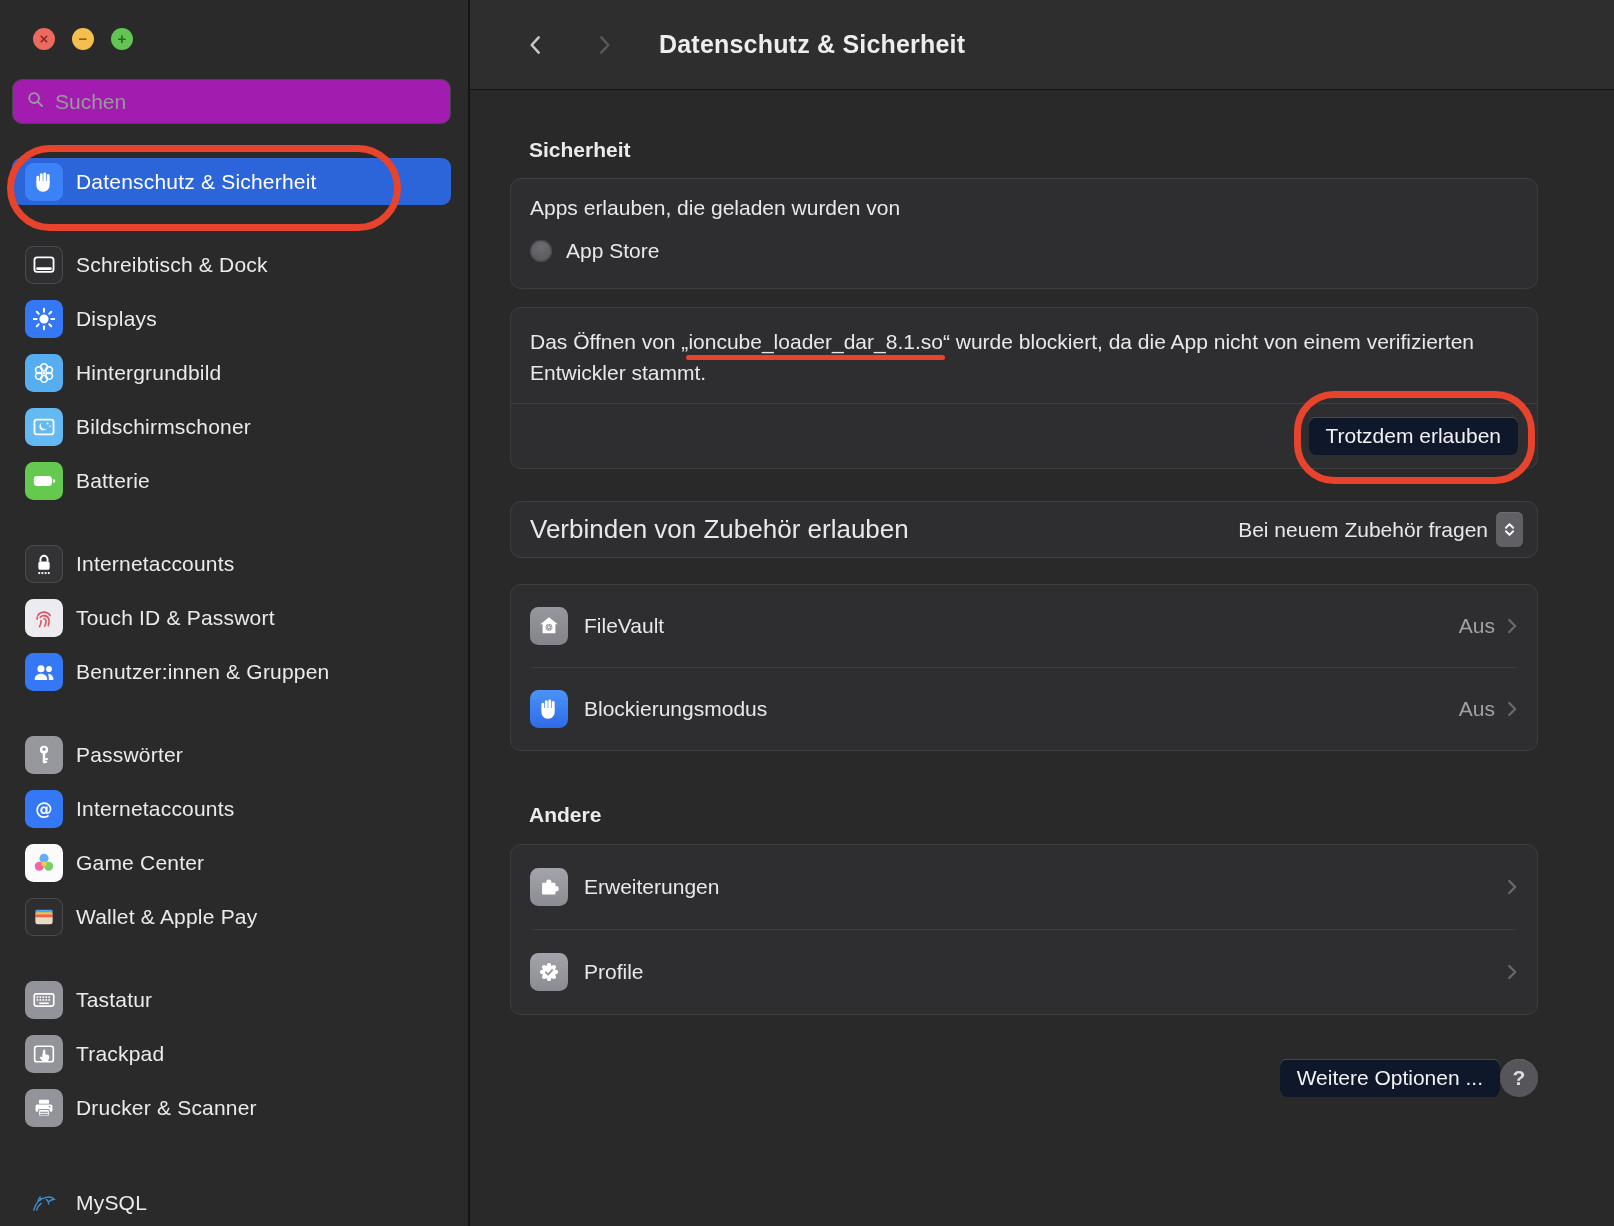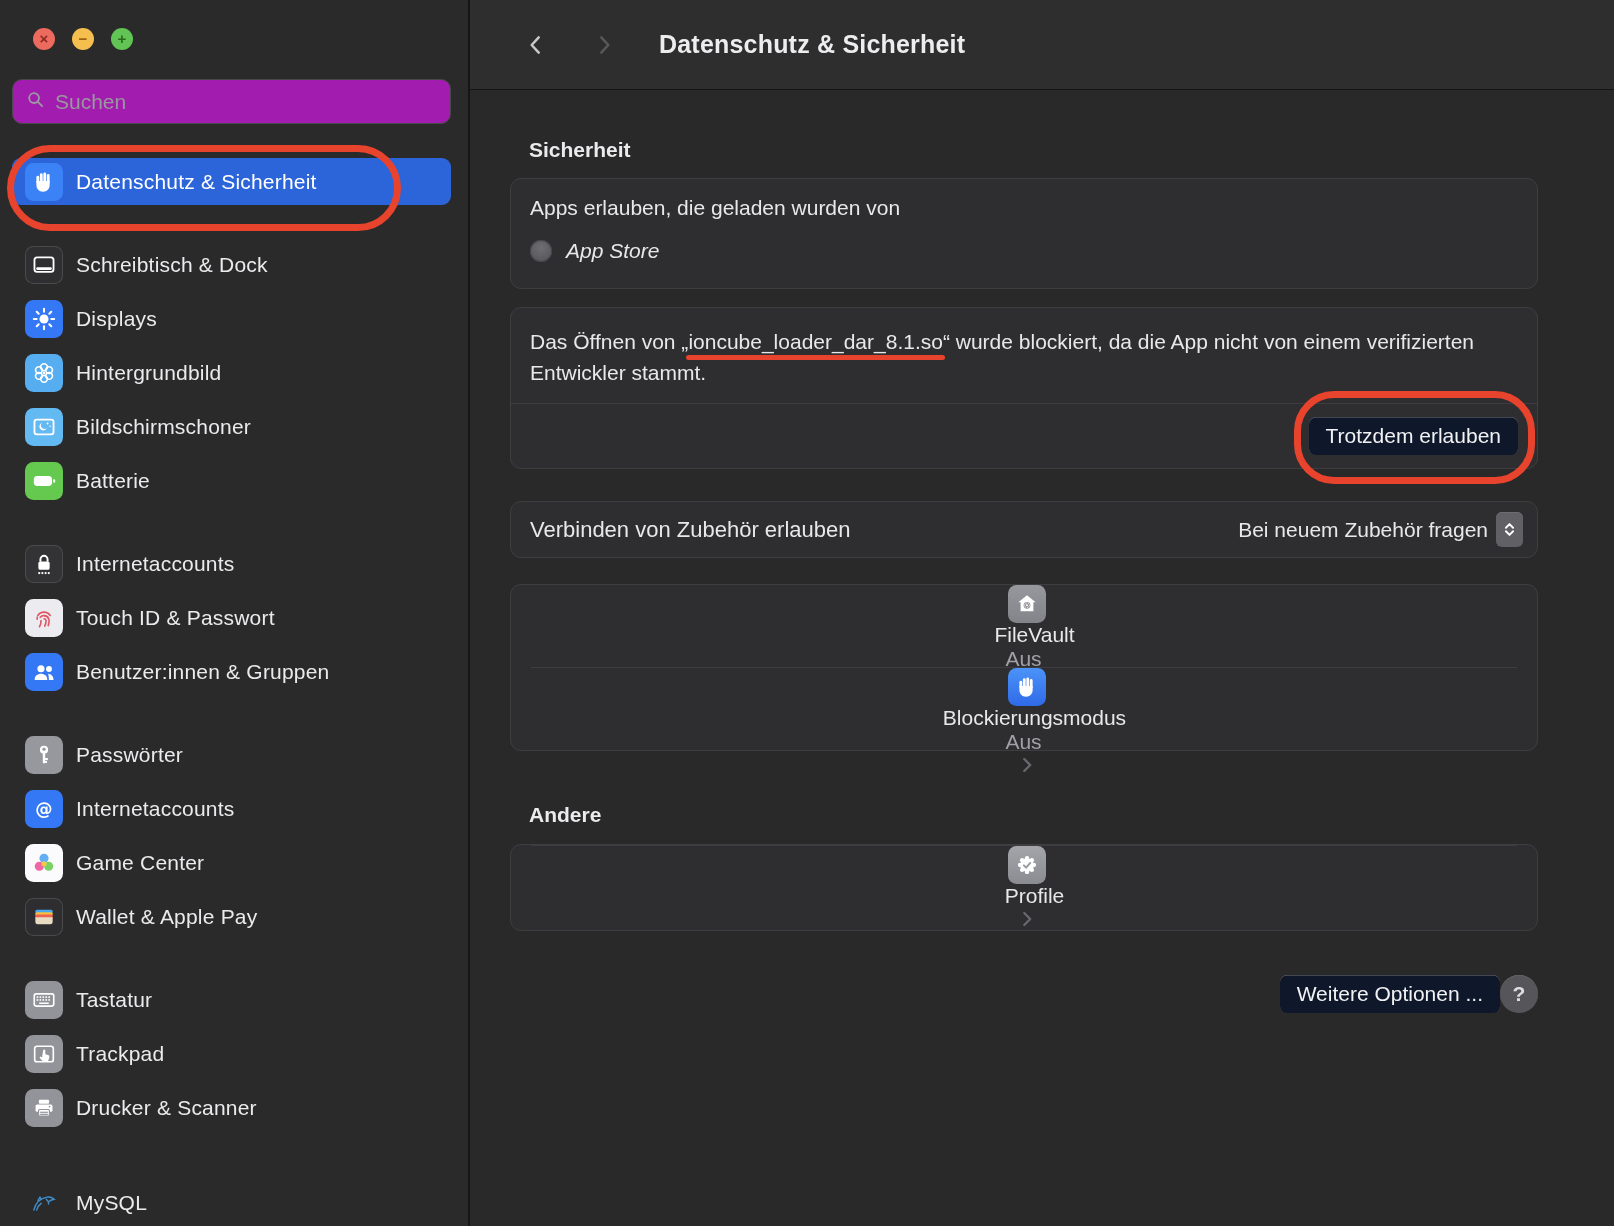--- a/index.html
+++ b/index.html
@@ -49,46 +49,46 @@
   .sect1 { padding-top:48px; }
   .card { background:#2e2e30; border:1px solid #3e3e40; border-radius:11px; width:100%; }
   .card1 { margin-top:16px; padding:17px 19px 19px; }
   .card1 .lead { font-size:21px; color:#e8e8ea; margin-bottom:12px; }
   .radio-row { display:flex; align-items:center; gap:14px; height:37px; }
   .radio { width:22px; height:22px; border-radius:50%; background:radial-gradient(circle at 50% 35%,#6e6e72,#525256);
            box-shadow:inset 0 0 0 1px #45454a; position:relative; flex:0 0 22px; }
   .radio.on { background:radial-gradient(circle at 50% 30%,#4f93f8,#2f6ae8); box-shadow:none; }
   .radio.on::after { content:""; position:absolute; left:7px; top:7px; width:8px; height:8px; border-radius:50%;
                      background:#fff; }
-  .radio-row .rlabel { font-size:21px; color:#e8e8ea;font-style:italic; }
+  .radio-row .rlabel { font-size:21px; color:#e8e8ea; }
 
   .card2 { margin-top:18px; padding:18px 0 0; }
   .card2 .msg { font-size:21px; line-height:31px; color:#e8e8ea; padding:0 19px; max-width:1000px; }
   .fname { position:relative; white-space:nowrap; }
   .fname::after { content:""; position:absolute; left:-2px; right:-2px; bottom:-7px; height:5px;
                   background:#e8432d; border-radius:3px; }
   .card2 .div { height:1px; background:#3d3d3f; margin-top:15px; }
   .card2 .btnrow { height:64px; display:flex; align-items:center; justify-content:flex-end; padding-right:19px; }
   .ringwrap { position:relative; display:inline-block; }
   .ring-btn { position:absolute; left:-15px; right:-17px; top:-26px; bottom:-29px; border:7px solid #e8432d;
               border-radius:40px; pointer-events:none; z-index:5; }
   .gbtn { background:#0f172a; border:none; border-radius:7px; color:#f2f2f4; font-size:21px;
           font-family:inherit; padding:7px 17px; line-height:1.1; box-shadow:inset 0 0.5px 0 #76767a; }
 
   .rowcard { margin-top:32px; height:57px; display:flex; align-items:center; justify-content:space-between;
              padding:0 14px 0 19px; }
-  .rowcard .rlabel { font-size:22px; color:#e8e8ea; }
+  .rowcard .rlabel { font-size:26px; color:#e8e8ea; }
   .popup { display:flex; align-items:center; gap:8px; }
   .popup .pval { font-size:21px; color:#e8e8ea; }
   .stepper { width:27px; height:35px; background:#606065; border-radius:6px; display:flex; align-items:center;
              justify-content:center; box-shadow:inset 0 0.5px 0 #7a7a7e; }
   .stepper svg { width:19px; height:25px; }
 
   .listcard { margin-top:26px; padding:0; }
-  .lrow { height:82px; display:flex; align-items:center; padding:0 14px 0 19px;flex-direction:column; }
+  .lrow { height:82px; display:flex; align-items:center; padding:0 14px 0 19px; }
   .lrow .tile { width:38px; height:38px; }
   .lrow .llabel { font-size:21px; color:#e8e8ea; margin-left:16px; flex:1; }
   .lrow .lvalue { font-size:21px; color:#a0a0a6; margin-right:6px; }
   .chev { width:22px; height:22px; color:#68686e; }
   .ldiv { height:1px; background:#3d3d3f; margin:0 20px; }
   .sect2 { margin-top:52px; }
   .listcard2 { margin-top:17px; }
   .lrow2 { height:84px; }
 
   .footer { margin-top:44px; display:flex; justify-content:flex-end; align-items:center; }
@@ -422,20 +422,33 @@
           <span class="lvalue">Aus</span>
           <span class="chev"><svg viewBox="0 0 24 24" fill="none" stroke="currentColor" stroke-width="2.5" stroke-linecap="round" stroke-linejoin="round">
                 <polyline points="9,5.5 15.5,12 9,18.5"></polyline>
               </svg></span>
         </div>
       </div>
 
       <h2 class="sect sect2">Andere</h2>
 
       <div class="card listcard listcard2">
+        <div class="lrow lrow2">
+          <span class="tile" style="background:linear-gradient(#a4a4ab,#8b8b92);">
+              <svg viewBox="0 0 24 24" fill="#fff">
+                <rect x="5.6" y="8" width="12.4" height="11" rx="1.2"></rect>
+                <circle cx="11.8" cy="7.4" r="2.4"></circle>
+                <circle cx="18.6" cy="13.5" r="2.4"></circle>
+              </svg>
+            </span>
+          <span class="llabel">Erweiterungen</span>
+          <span class="chev"><svg viewBox="0 0 24 24" fill="none" stroke="currentColor" stroke-width="2.5" stroke-linecap="round" stroke-linejoin="round">
+                <polyline points="9,5.5 15.5,12 9,18.5"></polyline>
+              </svg></span>
+        </div>
         <div class="ldiv"></div>
         <div class="lrow lrow2">
           <span class="tile" style="background:linear-gradient(#a4a4ab,#8b8b92);">
               <svg viewBox="0 0 24 24">
                 <g fill="#fff">
                   <circle cx="12" cy="12" r="6.3"></circle>
                   <circle cx="18.4" cy="12" r="2"></circle>
                   <circle cx="16.5" cy="16.5" r="2"></circle>
                   <circle cx="12" cy="18.4" r="2"></circle>
                   <circle cx="7.5" cy="16.5" r="2"></circle>

